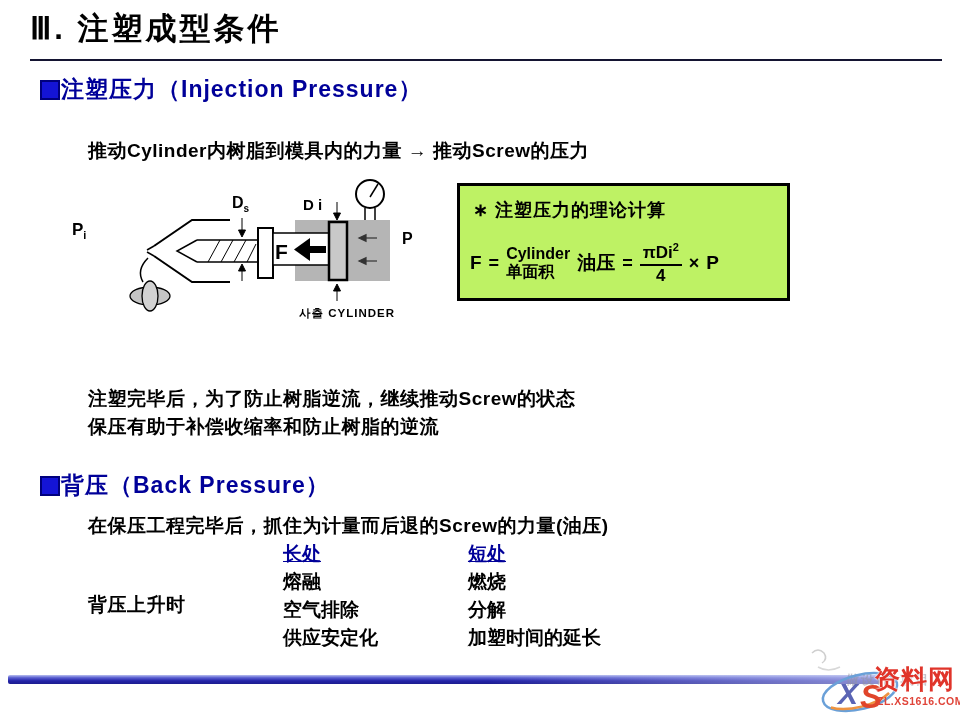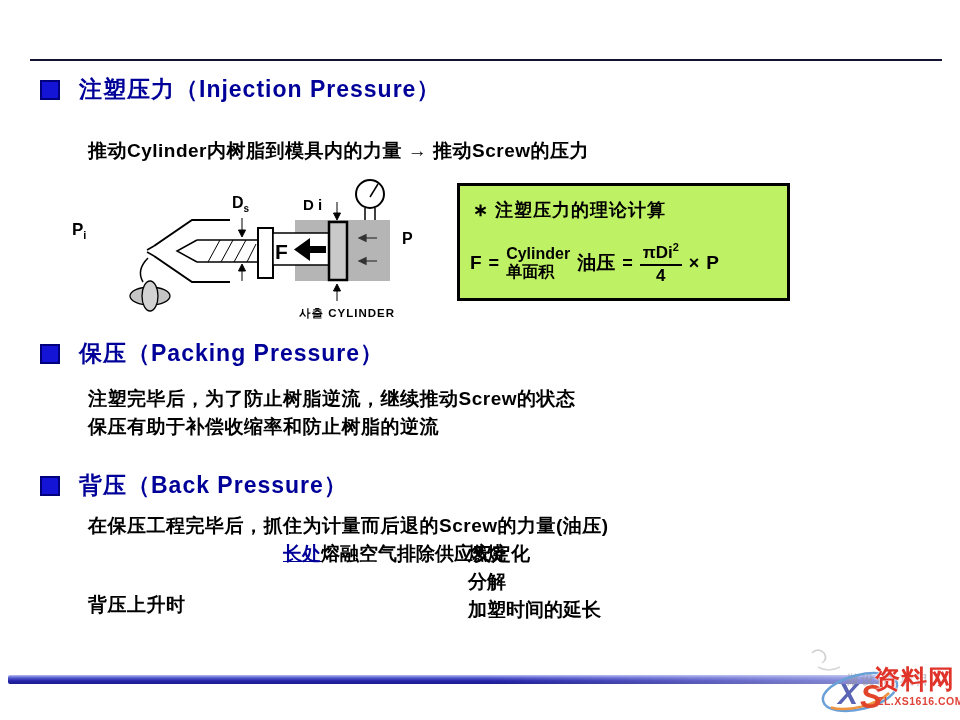--- a/index.html
+++ b/index.html
@@ -8,33 +8,33 @@
     overflow:hidden; font-family:"Liberation Sans", sans-serif; color:#000;
   }
   .slide-title {
     position:absolute; left:30px; top:8px; font-size:31px; font-weight:bold;
     letter-spacing:3px; color:#000;
   }
   .title-rule {
     position:absolute; left:30px; top:59px; width:912px; height:0;
     border-top:2px solid #141432;
   }
-  .section-header { position:absolute; display:flex; align-items:center; gap:19px; }
+  .section-header { position:absolute; display:flex; align-items:center; gap:1px; }
   .sec1 { left:40px; top:74px; }
   .sec2 { left:40px; top:338px; }
   .sec3 { left:40px; top:470px; }
   .bullet { width:16px; height:16px; background:#1414d6; border:2px solid #00007d; flex:0 0 auto; }
   .section-label { font-size:23px; font-weight:bold; color:#000099; letter-spacing:1px; }
   .body-text { position:absolute; font-size:19px; font-weight:bold; color:#000; letter-spacing:0.5px; white-space:nowrap; }
   .t-line1 { left:88px; top:138px; }
   .t-pack1 { left:88px; top:386px; }
   .t-pack2 { left:88px; top:414px; }
   .t-back1 { left:88px; top:513px; }
   .t-backrow { left:88px; top:548px;margin-top:44px; }
-  .pros-col { position:absolute; left:283px; top:541px; display:flex; flex-direction:row; }
+  .pros-col { position:absolute; left:283px; top:541px; display:flex; flex-direction:column; }
   .cons-col { position:absolute; left:468px; top:541px; display:flex; flex-direction:column; }
   .list-item { font-size:19px; font-weight:bold; color:#000; height:28px; white-space:nowrap; }
   .col-head { color:#000099; text-decoration:underline; }
   
   .formula-box {
     position:absolute; left:457px; top:183px; width:333px; height:118px;
     border:3px solid #000; box-sizing:border-box; background:#bef264;
   }
   .formula-title { position:absolute; left:13px; top:12px; font-size:18px; font-weight:bold; letter-spacing:1px; }
   .formula-row {
@@ -69,20 +69,21 @@
     position:absolute; left:877px; top:695px; font-size:10.5px; font-weight:bold;
     color:#e0453a; letter-spacing:0.5px; white-space:nowrap;
   }
   svg text { font-family:"Liberation Sans", sans-serif; }
 </style>
 </head>
 <body>
 
 <div class="slide">
 
+  <div class="slide-title">Ⅲ.  注塑成型条件</div>
   <div class="title-rule"></div>
 
   <div class="section-header sec1">
     <span class="bullet"></span>
     <span class="section-label">注塑压力（Injection Pressure）</span>
   </div>
 
   <div class="body-text t-line1">推动Cylinder内树脂到模具内的力量 →  推动Screw的压力</div>
 
   <svg width="365" height="148" viewBox="0 0 365 148" style="position:absolute; left:60px; top:178px;">
@@ -170,41 +171,38 @@
       <span>=</span>
       <span class="frac">
         <span class="num"><span>πDi</span><sup>2</sup></span>
         <span class="den">4</span>
       </span>
       <span>×</span>
       <span style="font-size:19px">P</span>
     </div>
   </div>
 
-  <div class="section-header sec2">
-    <span class="bullet"></span>
-    <span class="section-label">保压（Packing Pressure）</span>
-  </div>
   <div class="body-text t-pack2">保压有助于补偿收缩率和防止树脂的逆流</div>
   <div class="body-text t-pack1">注塑完毕后，为了防止树脂逆流，继续推动Screw的状态</div>
 
   <div class="section-header sec3">
     <span class="bullet"></span>
     <span class="section-label">背压（Back Pressure）</span>
   </div>
   <div class="body-text t-back1">在保压工程完毕后，抓住为计量而后退的Screw的力量(油压)</div>
   <div class="body-text t-backrow">背压上升时</div>
 
   <div class="pros-col">
     <span class="list-item col-head">长处</span>
     <span class="list-item">熔融</span>
     <span class="list-item">空气排除</span>
     <span class="list-item">供应安定化</span>
   </div>
   <div class="cons-col">
+    <span class="list-item col-head">短处</span>
     <span class="list-item">燃烧</span>
     <span class="list-item">分解</span>
     <span class="list-item">加塑时间的延长</span>
   </div>
 
   <div class="bottom-bar"></div>
 
   <svg class="wm-doodle" width="40" height="32" viewBox="0 0 40 32">
     <path d="M4,8 Q10,2 16,8 Q20,14 14,18" fill="none" stroke="#cfcfcf" stroke-width="1.5"></path>
     <path d="M10,22 Q20,28 32,22" fill="none" stroke="#d8d8d8" stroke-width="1.5"></path>

